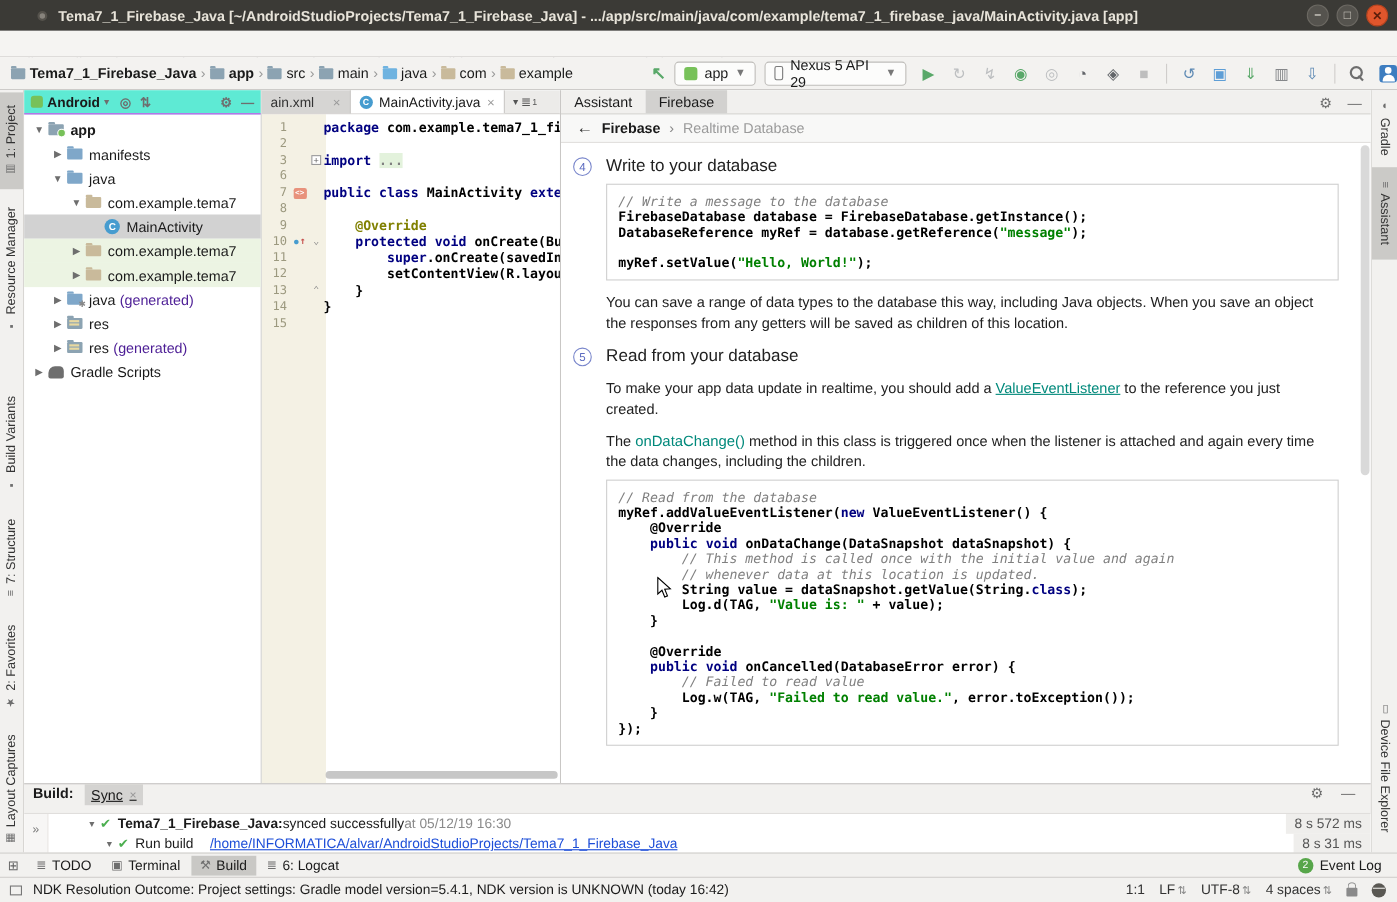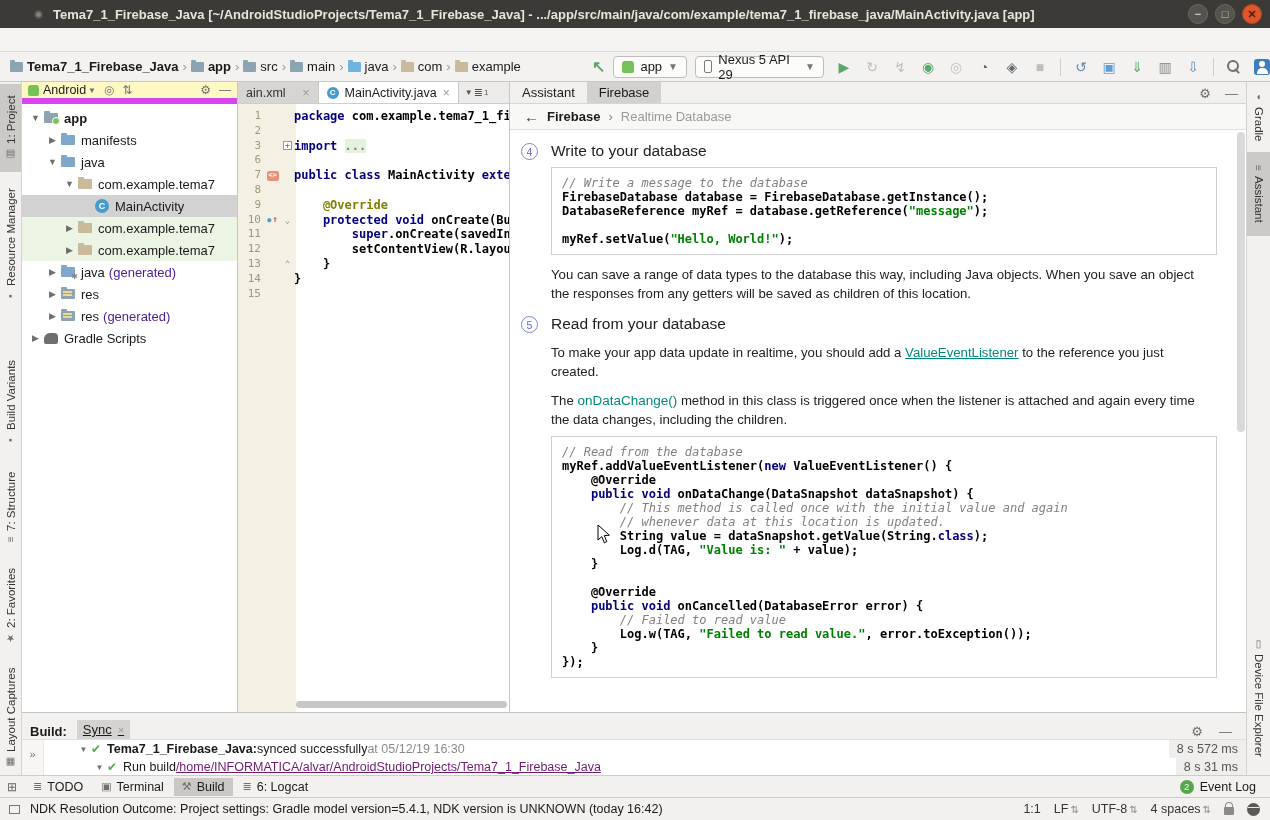--- a/index.html
+++ b/index.html
@@ -51,22 +51,22 @@
   .strip.left { left:0; width:22px; border-right:1px solid #D5D3D0; }
   .strip.right { left:1246px; width:24px; border-left:1px solid #D5D3D0; }
   .strip-item { position:absolute; left:0; width:100%; display:flex; align-items:center; justify-content:center; gap:5px;
                 font-size:11.5px; color:#333; writing-mode:vertical-rl; }
   .strip.left .strip-item { transform:rotate(180deg); }
   .strip-item.active { background:#CBCAC7; }
   .strip-ico { font-size:10px; color:#6e6e6e; }
 
   
   .project { position:absolute; left:22px; top:82px; width:216px; height:630px; background:#fff; border-right:1px solid #C9C7C5; }
-  .panel-head { height:22px; background:#fef9c3; border-bottom:6px solid #d946ef; display:flex; align-items:center;
-                font-size:12.5px; padding:0 6px; gap:8px; }
+  .panel-head { height:22px; background:#5eead4; border-bottom:1px solid #d946ef; display:flex; align-items:center;
+                font-size:12.5px; padding:0 6px; gap:8px;font-weight:bold; }
   .ph-ico { color:#6e6e6e; font-size:12px; }
   .tree { font-size:13px; padding-top:3px; }
   .tree-row { height:22px; display:flex; align-items:center; white-space:nowrap; overflow:hidden; }
   .tree-row.selected { background:#D2D2D2; }
   .tree-row.green { background:#ECF4E3; }
   .tr-arrow { width:15px; color:#6e6e6e; font-size:9px; text-align:center; flex:none; }
   .tr-ico { width:16px; height:16px; margin-right:5px; display:inline-flex; align-items:center; justify-content:center; flex:none; position:relative; }
   .folder { width:14px; height:10px; border-radius:1px; position:relative; }
   .folder::before { content:""; position:absolute; top:-2px; left:0; width:6px; height:2px; background:inherit; border-radius:1px 1px 0 0; }
   .f-app { background:#8CA3B2; } .f-app::after { content:""; position:absolute; right:-2px; bottom:-2px; width:6px; height:6px; border-radius:50%; background:#77C159; border:1px solid #fff; }
@@ -122,31 +122,31 @@
   .inline-code { color:#00897B; font-size:13.5px; }
   .as-code { border:1px solid #CFCFCF; background:#fff; margin-top:7px; padding:8px 10px; max-width:666px;
              font-family:"DejaVu Sans Mono","Liberation Mono",monospace; font-size:12px; line-height:14px; font-weight:bold; white-space:pre; overflow:hidden; }
   .cl { height:14px; }
   .ck { color:#000080; } .cs { color:#008000; } .cp { color:#000; }
   .cc { color:#808080; font-style:italic; font-weight:normal; }
   .as-scroll { position:absolute; right:1px; top:50px; width:8px; height:300px; background:#D9D9D9; border-radius:4px; }
 
   
   .buildpanel { position:absolute; left:22px; top:712px; width:1224px; height:63px; background:#F2F1EF; border-top:1px solid #C6C4C2; }
-  .bp-head { height:26px; display:flex; align-items:flex-end; font-size:13px; padding-left:8px; gap:10px; position:relative; }
+  .bp-head { height:26px; display:flex; align-items:flex-start; font-size:13px; padding-left:8px; gap:10px; position:relative; }
   .bp-tab { background:#D4D3D1; padding:2px 6px; display:flex; gap:6px; align-items:center;text-decoration:underline; }
   .bp-tab .tab-close { font-size:11px; }
   .bp-icons { position:absolute; right:14px; display:flex; gap:16px; color:#6e6e6e; }
   .bp-rows { background:#fff; height:37px; overflow:hidden; border-top:1px solid #E0DEDC; position:relative; }
   .bp-gutter { position:absolute; left:0; top:0; bottom:0; width:22px; color:#777; font-size:11px; text-align:center; padding-top:8px; border-right:1px solid #EAE8E6; background:#F7F6F5; }
   .bp-row { height:18px; display:flex; align-items:center; font-size:12.5px; white-space:nowrap; }
   .bp-row .tr-arrow { font-size:8px; }
   .bp-check { color:#4CAF50; font-size:12px; margin-right:6px; }
   .bp-gray { color:#8a8a8a; }
-  .bp-link { color:#701a75; text-decoration:underline; }
+  .bp-link { color:#1d4ed8; text-decoration:underline;padding-left:15px; }
   .bp-dur { margin-left:auto; background:#EFEEEC; color:#555; padding:0 8px; align-self:stretch; display:flex; align-items:center; }
 
   
   .toolwinbar { position:absolute; left:0; top:775px; width:1270px; height:22px; background:#F2F1EF; border-top:1px solid #CFCDCB;
                 display:flex; align-items:center; font-size:12.5px; }
   .twb-grid { color:#666; margin:0 8px 0 7px; font-size:12px; }
   .twb-item { display:flex; align-items:center; gap:5px; padding:2px 8px; }
   .twb-item.active { background:#C9C8C5; }
   .twb-ico { color:#6e6e6e; font-size:11px; }
   .event-log { margin-left:auto; display:flex; align-items:center; gap:6px; padding-right:14px; }

